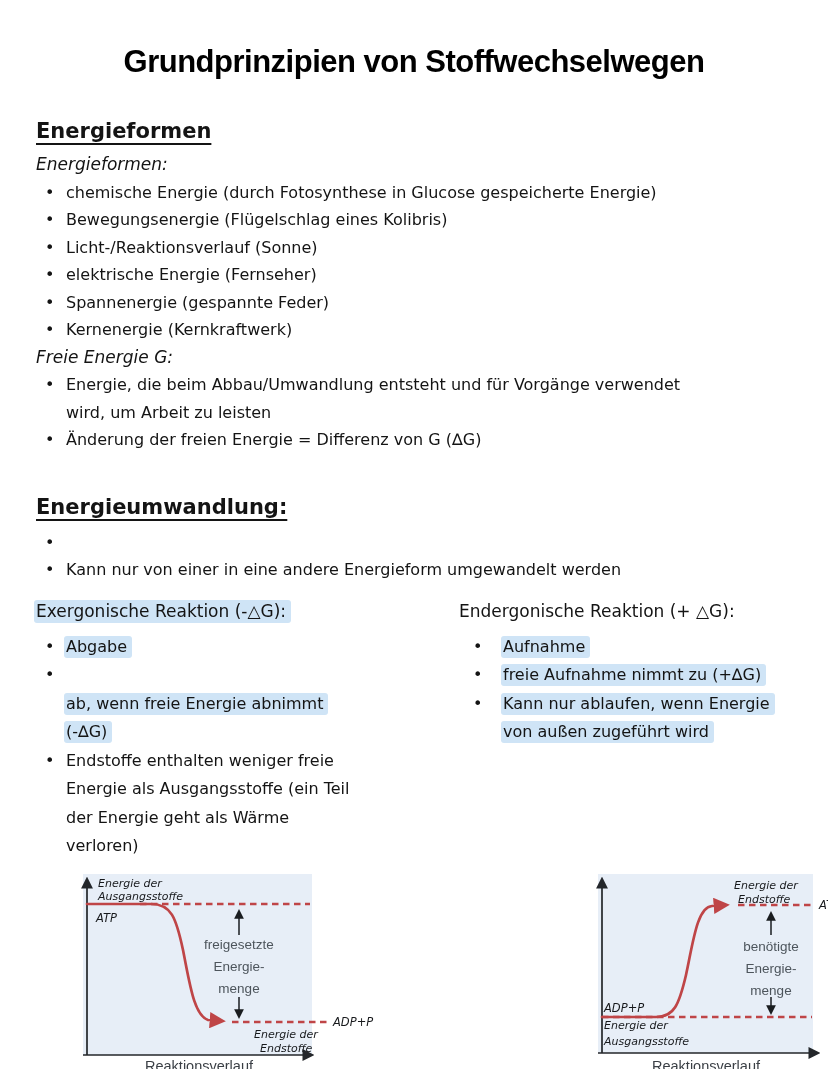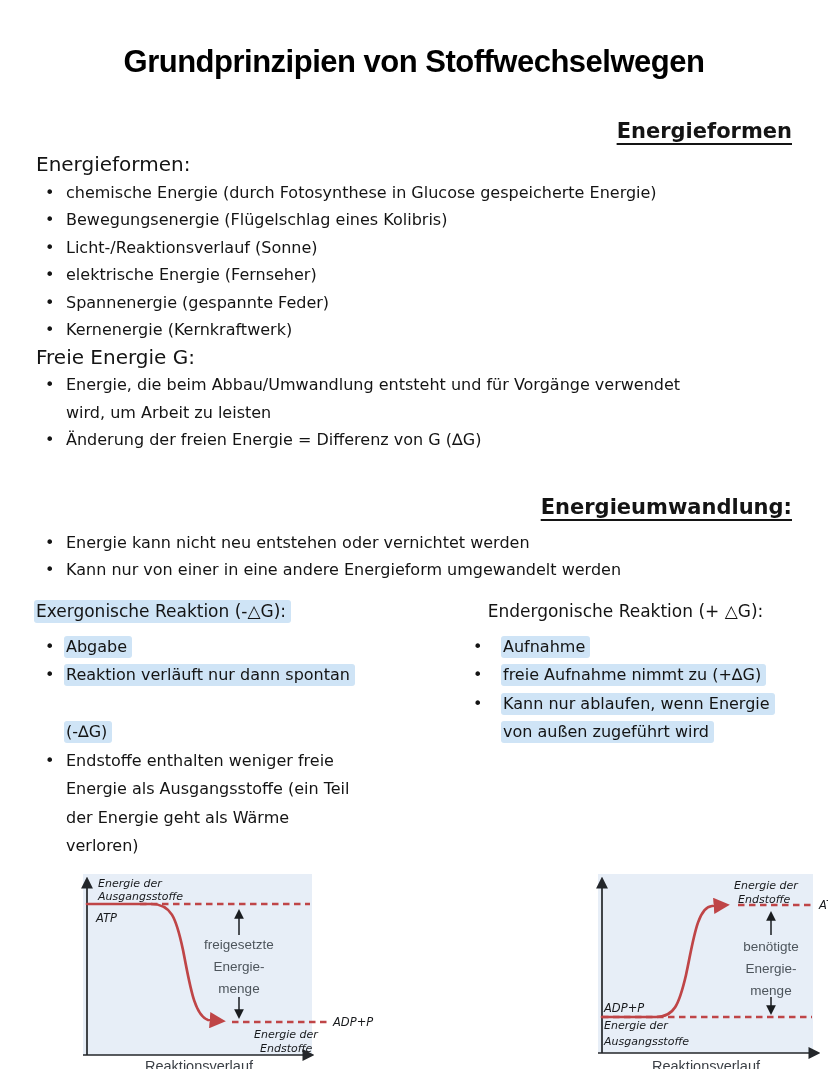--- a/index.html
+++ b/index.html
@@ -4,35 +4,35 @@
 <style>
   :root{
     --hl:#cfe4f6; --red:#bf4547; --diagbg:#e7eef7; --gray:#4d555c; --axis:#23262a; --ink:#141414;
   }
   html,body{margin:0;padding:0;background:#ffffff;}
   body{width:828px;height:1069px;overflow:hidden;font-family:"DejaVu Sans",sans-serif;color:var(--ink);}
   .page{padding:0 36px;}
   h1{font-family:"Liberation Sans",sans-serif;font-weight:bold;font-size:31px;line-height:36px;
      text-align:center;margin:0;padding-top:44px;letter-spacing:-0.5px;color:#000;}
   h2{font-size:21px;line-height:26px;font-weight:bold;margin:0;
-     text-decoration:underline;text-decoration-thickness:2px;text-underline-offset:5px;text-align:right;}
+     text-decoration:underline;text-decoration-thickness:2px;text-underline-offset:5px;}
   .s1-h2{margin-top:38px;}
   .s2-h2{margin-top:40px;}
-  .body-line{font-size:20px;line-height:27.5px;margin:0;font-weight:500;}
+  .body-line{font-size:17px;line-height:27.5px;margin:0;font-weight:500;font-style:italic;}
   .intro{margin-top:7px;}
   ul.bullets{list-style:none;margin:0;padding:0;}
   ul.bullets li{display:flex;font-size:16px;line-height:27.5px;font-weight:500;}
   ul.bullets li .dot{flex:none;width:21px;padding-left:9px;}
   ul.bullets li .txt .line{white-space:nowrap;text-align:right;}
   .hl{background:var(--hl);border-radius:3px;padding:1px 5px 2px 2px;margin-left:-2px;}
   .columns{display:flex;margin-top:15px;gap:24px;}
   .col-left{width:396px;flex:none;}
   .col-right{flex:1;}
   .col-heading{font-size:17px;line-height:24px;font-weight:500;}
-  .col-right .col-heading{padding-left:3px;text-align:center;}
+  .col-right .col-heading{padding-left:3px;}
   .columns ul.bullets{margin-top:10px;}
   .columns ul.bullets li{line-height:28.5px;}
   .col-right ul.bullets li .dot{width:30px;padding-left:17px;}
   .diagrams{display:flex;margin-top:4px;gap:48px;}
   .diagrams svg{flex:none;display:block;}
   .gap{width:64px;flex:none;}
   
   .diag-bg{fill:var(--diagbg);}
   .ax{stroke:var(--axis);stroke-width:1.7;fill:none;}
   .reddash{stroke:var(--red);stroke-width:2.4;stroke-dasharray:6.5 4.5;fill:none;}
@@ -93,40 +93,39 @@
           <span class="txt"><span class="line">Änderung der freien Energie = Differenz von G (∆G)</span></span>
         </li>
       </ul>
   </section>
 
   <section>
     <h2 class="s2-h2">Energieumwandlung:</h2>
     <ul class="bullets" id="list-energieumwandlung" style="margin-top:9px;">
         <li>
           <span class="dot">•</span>
-          <span class="txt"><span class="line">Energie kann nicht neu entstehen oder vernichtet werden</span></span>
         </li>
         <li>
           <span class="dot">•</span>
           <span class="txt"><span class="line">Kann nur von einer in eine andere Energieform umgewandelt werden</span></span>
         </li>
       </ul>
   </section>
 
   <div class="columns">
     <div class="col-left">
       <div class="col-heading"><span id="hl-left" class="hl">Exergonische Reaktion (-△G):</span></div>
       <ul class="bullets" id="list-exergonisch">
           <li>
             <span class="dot">•</span>
             <span class="txt"><span class="line hl">Abgabe</span></span>
           </li>
           <li>
             <span class="dot">•</span>
-            <span class="txt"><span class="line hl">Reaktion verläuft nur dann spontan</span><br><br><span class="line hl">(-∆G)</span></span>
+            <span class="txt"><br><span class="line hl">ab, wenn freie Energie abnimmt</span><br><span class="line hl">(-∆G)</span></span>
           </li>
           <li>
             <span class="dot">•</span>
             <span class="txt"><span class="line">Endstoffe enthalten weniger freie</span><br><span class="line">Energie als Ausgangsstoffe (ein Teil</span><br><span class="line">der Energie geht als Wärme</span><br><span class="line">verloren)</span></span>
           </li>
         </ul>
     </div>
     <div class="col-right">
       <div class="col-heading"><span id="hl-right">Endergonische Reaktion (+ △G):</span></div>
       <ul class="bullets" id="list-endergonisch">

